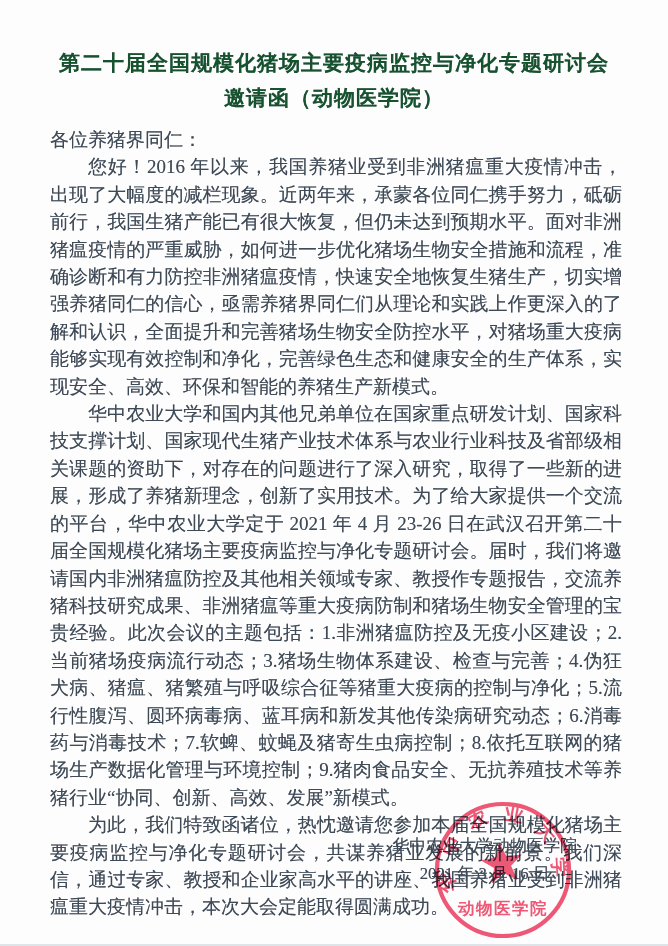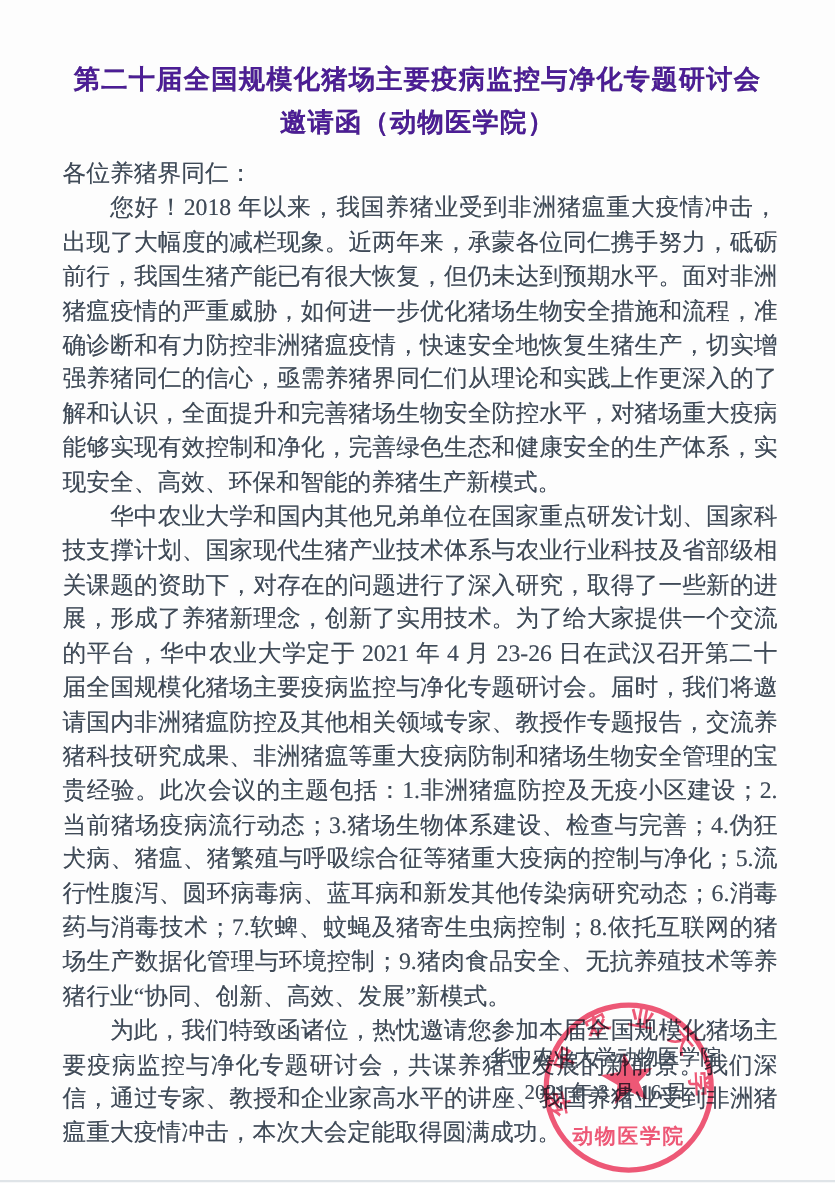--- a/index.html
+++ b/index.html
@@ -14,21 +14,21 @@
     font-family:"Liberation Serif","DejaVu Serif",serif;
     color:#3f4a57;
   }
   .titles { padding-top:46px; }
   .title-line {
     text-align:center;
     font-size:21px;
     font-weight:bold;
     line-height:35px;
     letter-spacing:1px;
-    color:#4c1d95;
+    color:#14532d;
     text-shadow:0 0 .5px rgba(45,55,70,.55);
   }
   .content {
     margin:10px 46px 0 50px;
     font-size:19px;
     line-height:27.4px;
     text-align:justify;
     text-shadow:0 0 .4px rgba(60,70,85,.5);
   }
   .salutation { text-indent:0; margin:0; }
@@ -67,21 +67,21 @@
 
 <div class="page">
 
   <div class="titles">
     <div class="title-line">第二十届全国规模化猪场主要疫病监控与净化专题研讨会</div>
     <div class="title-line">邀请函（动物医学院）</div>
   </div>
 
   <div class="content">
     <div class="salutation">各位养猪界同仁：</div>
-    <p>您好！2018 年以来，我国养猪业受到非洲猪瘟重大疫情冲击，出现了大幅度的减栏现象。近两年来，承蒙各位同仁携手努力，砥砺前行，我国生猪产能已有很大恢复，但仍未达到预期水平。面对非洲猪瘟疫情的严重威胁，如何进一步优化猪场生物安全措施和流程，准确诊断和有力防控非洲猪瘟疫情，快速安全地恢复生猪生产，切实增强养猪同仁的信心，亟需养猪界同仁们从理论和实践上作更深入的了解和认识，全面提升和完善猪场生物安全防控水平，对猪场重大疫病能够实现有效控制和净化，完善绿色生态和健康安全的生产体系，实现安全、高效、环保和智能的养猪生产新模式。</p>
+    <p>您好！2016 年以来，我国养猪业受到非洲猪瘟重大疫情冲击，出现了大幅度的减栏现象。近两年来，承蒙各位同仁携手努力，砥砺前行，我国生猪产能已有很大恢复，但仍未达到预期水平。面对非洲猪瘟疫情的严重威胁，如何进一步优化猪场生物安全措施和流程，准确诊断和有力防控非洲猪瘟疫情，快速安全地恢复生猪生产，切实增强养猪同仁的信心，亟需养猪界同仁们从理论和实践上作更深入的了解和认识，全面提升和完善猪场生物安全防控水平，对猪场重大疫病能够实现有效控制和净化，完善绿色生态和健康安全的生产体系，实现安全、高效、环保和智能的养猪生产新模式。</p>
     <p>华中农业大学和国内其他兄弟单位在国家重点研发计划、国家科技支撑计划、国家现代生猪产业技术体系与农业行业科技及省部级相关课题的资助下，对存在的问题进行了深入研究，取得了一些新的进展，形成了养猪新理念，创新了实用技术。为了给大家提供一个交流的平台，华中农业大学定于 2021 年 4 月 23-26 日在武汉召开第二十届全国规模化猪场主要疫病监控与净化专题研讨会。届时，我们将邀请国内非洲猪瘟防控及其他相关领域专家、教授作专题报告，交流养猪科技研究成果、非洲猪瘟等重大疫病防制和猪场生物安全管理的宝贵经验。此次会议的主题包括：1.非洲猪瘟防控及无疫小区建设；2.当前猪场疫病流行动态；3.猪场生物体系建设、检查与完善；4.伪狂犬病、猪瘟、猪繁殖与呼吸综合征等猪重大疫病的控制与净化；5.流行性腹泻、圆环病毒病、蓝耳病和新发其他传染病研究动态；6.消毒药与消毒技术；7.软蜱、蚊蝇及猪寄生虫病控制；8.依托互联网的猪场生产数据化管理与环境控制；9.猪肉食品安全、无抗养殖技术等养猪行业“协同、创新、高效、发展”新模式。</p>
     <p>为此，我们特致函诸位，热忱邀请您参加本届全国规模化猪场主要疫病监控与净化专题研讨会，共谋养猪业发展的新前景。我们深信，通过专家、教授和企业家高水平的讲座、我国养猪业受到非洲猪瘟重大疫情冲击，本次大会定能取得圆满成功。</p>
   </div>
 
   <div class="sign-block">
     <div>华中农业大学动物医学院</div>
     <div>2021 年 3 月 16 日</div>
   </div>
 
   <div class="seal">

